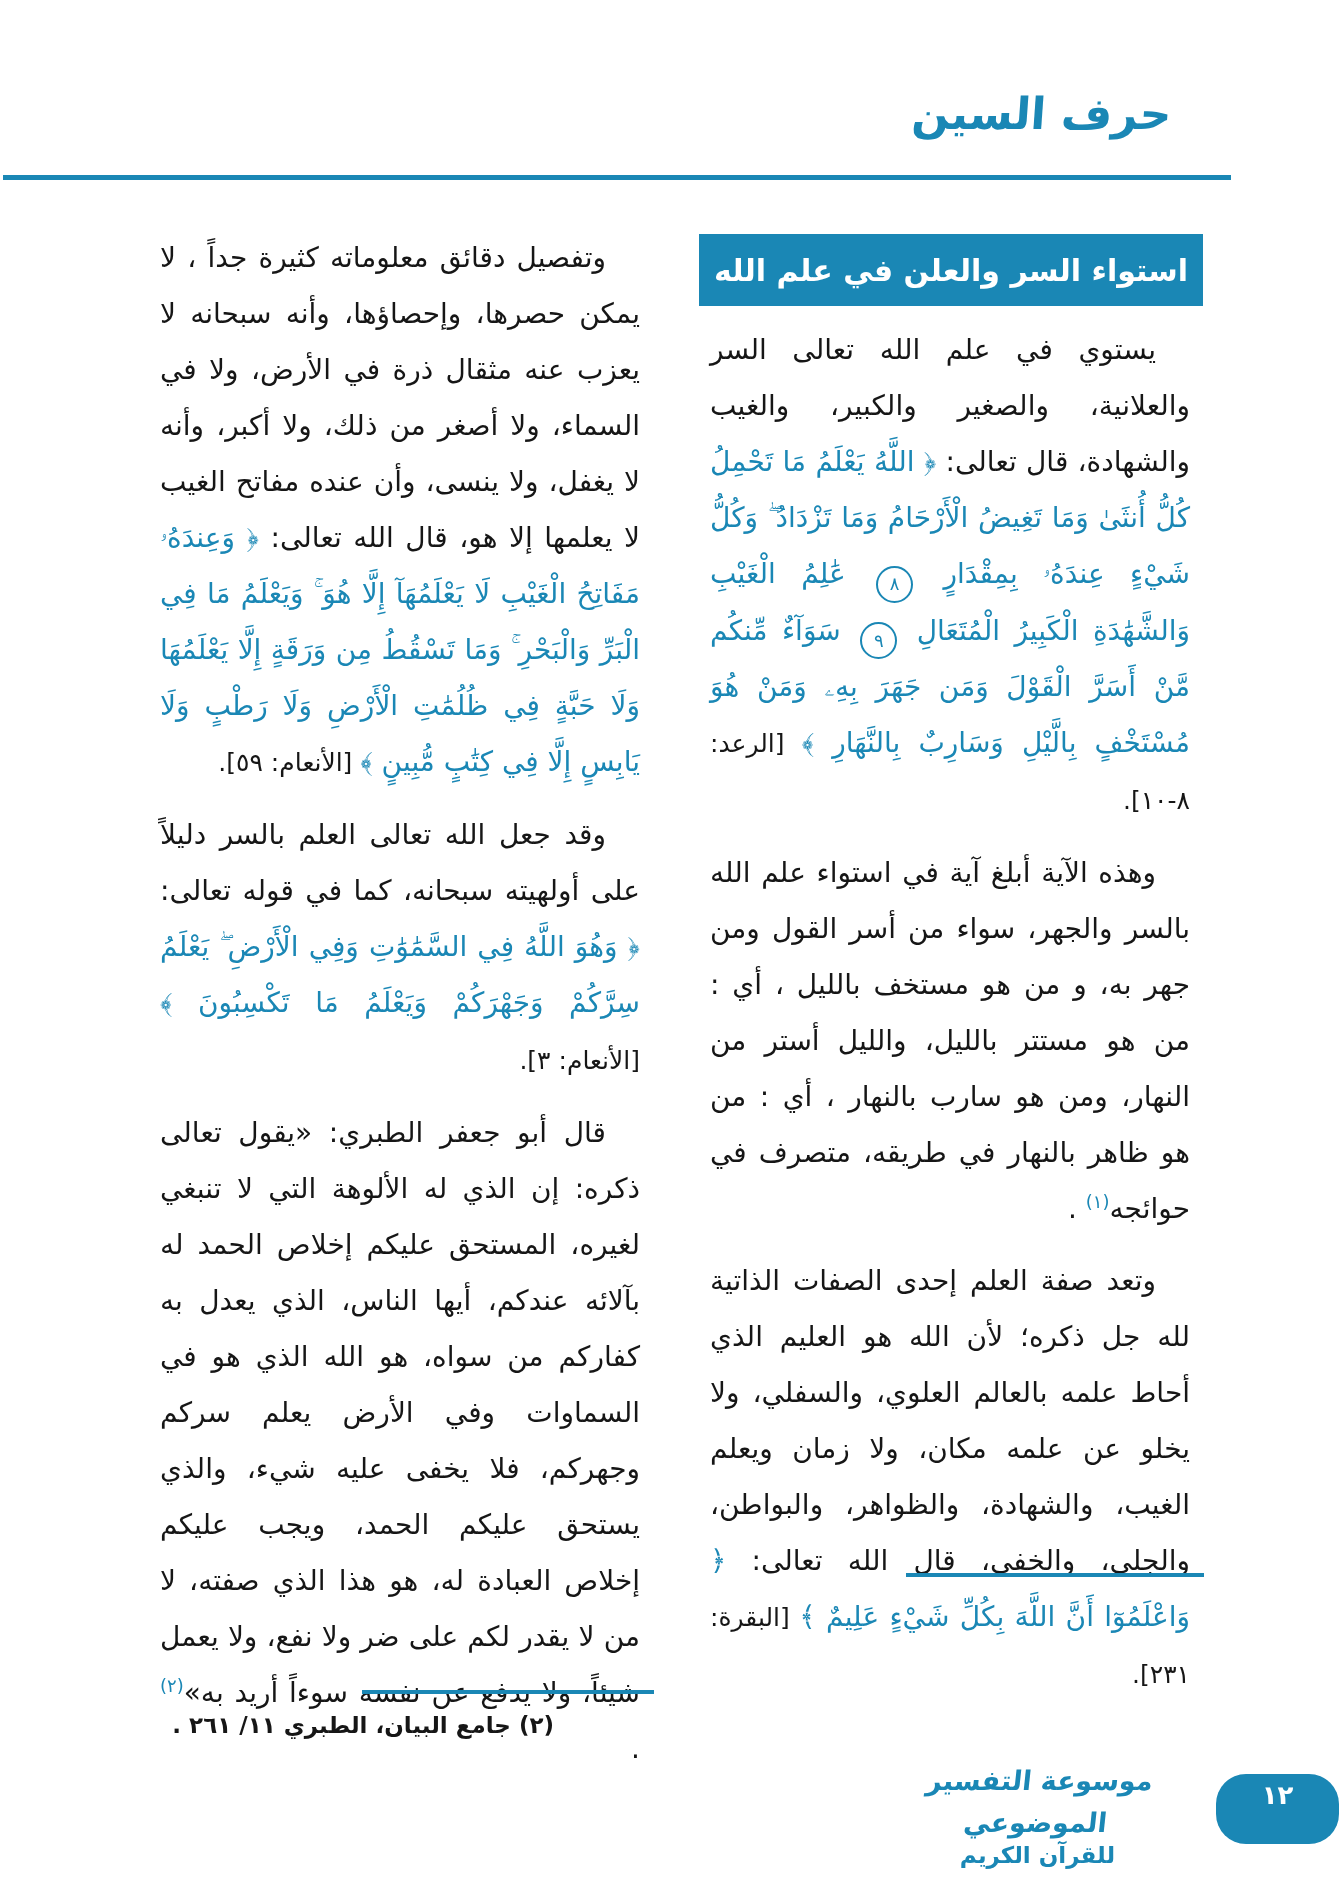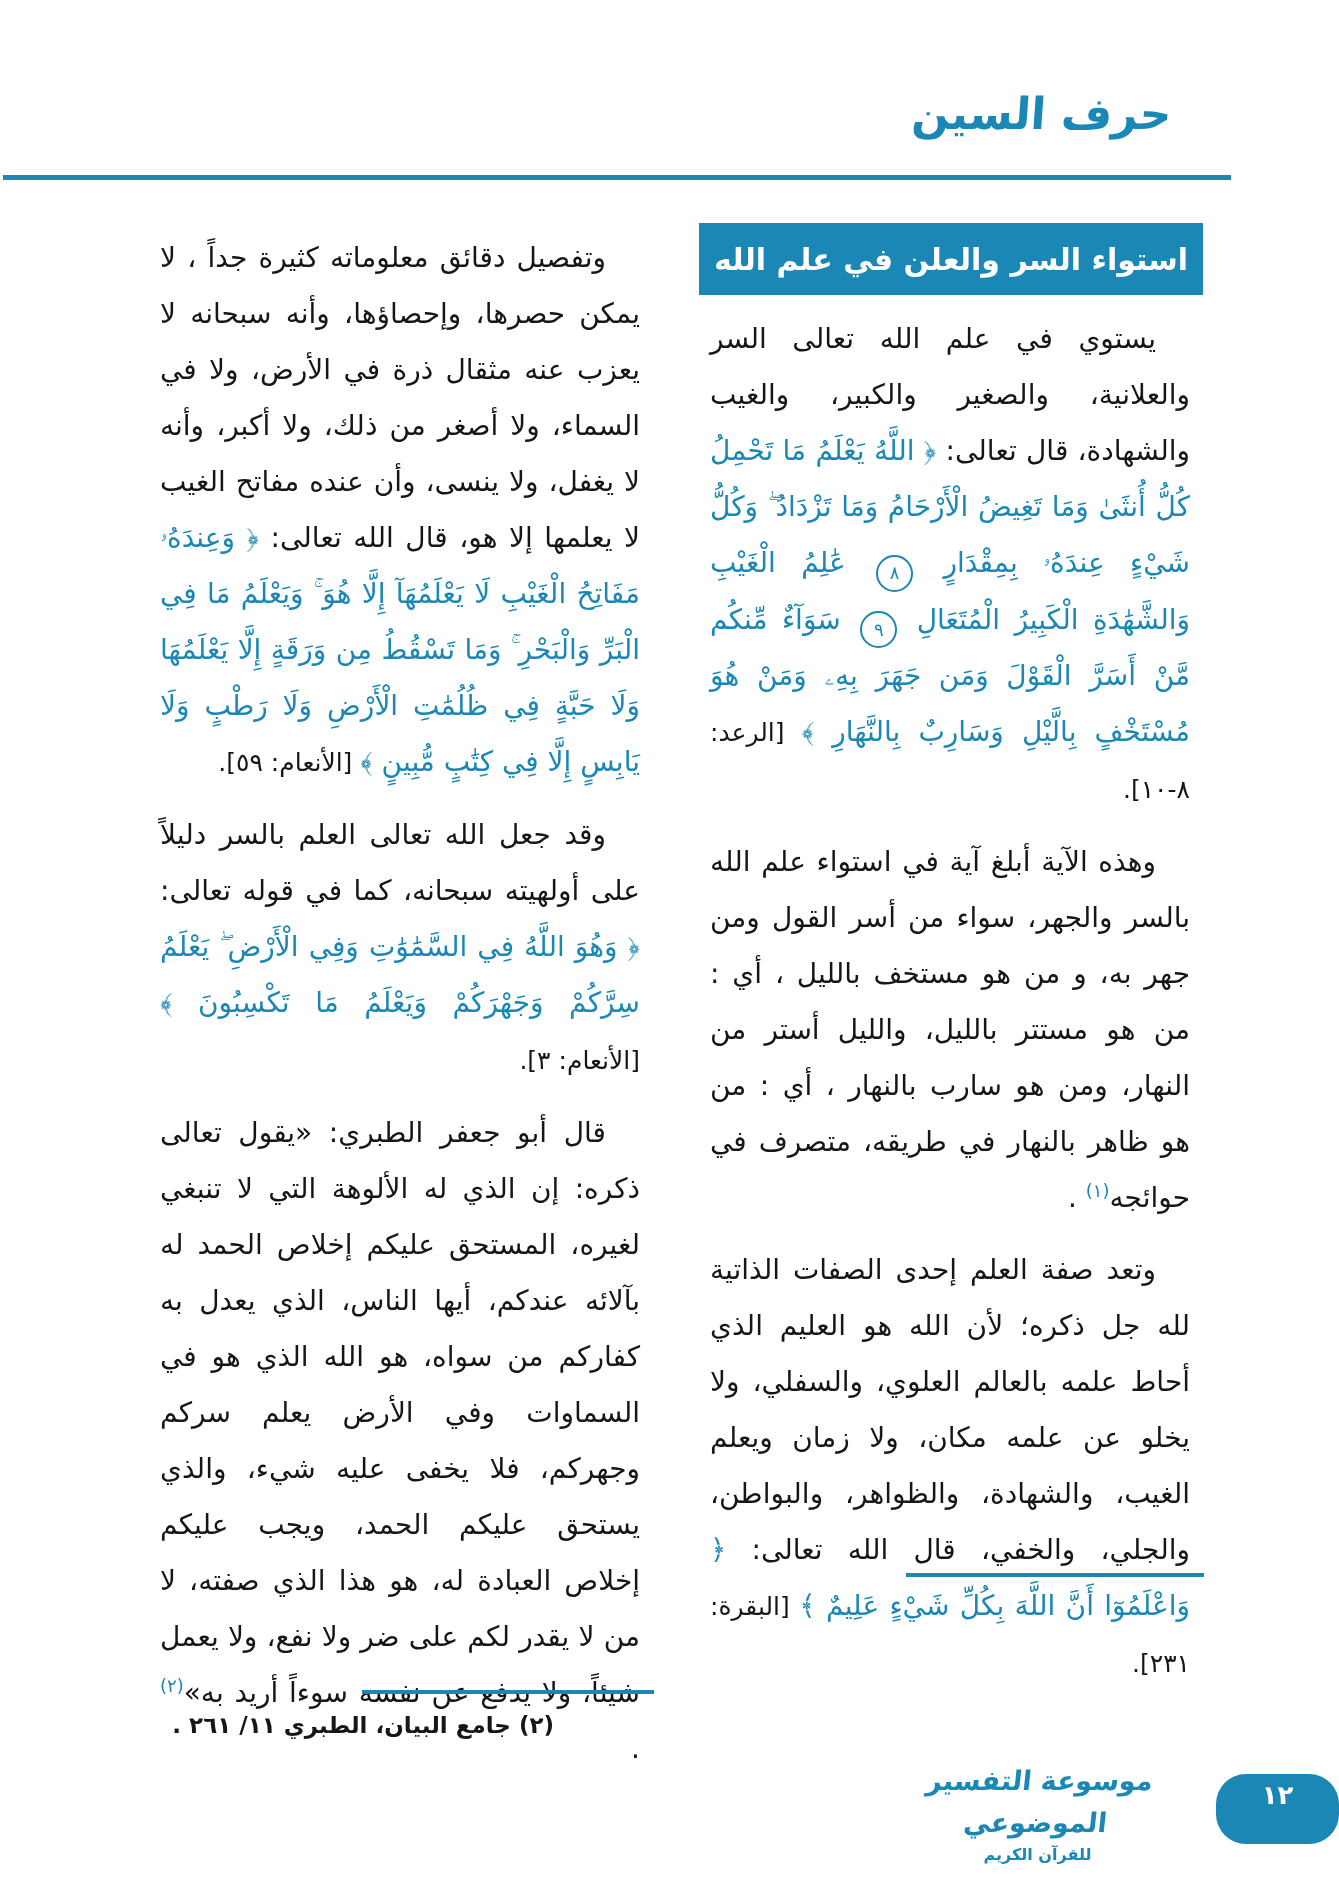--- a/index.html
+++ b/index.html
@@ -11,21 +11,21 @@
   .section-title{
     position:absolute;top:92px;right:168px;
     color:#1a87b5;font-size:44px;font-weight:bold;line-height:1;
     transform:skewX(-4deg);
   }
   .header-rule{
     position:absolute;top:175px;left:3px;width:1228px;height:5px;background:#1a87b5;
   }
   
   .col{position:absolute;width:512px;color:#161616;}
-  .col-right{left:694px;top:185px;}
+  .col-right{left:694px;top:196px;}
   .col-left{left:144px;top:214px;}
   .para{
     margin:16px;font-size:28px;font-weight:normal;line-height:56px;
     text-align:justify;text-indent:34px;
   }
   .quran{color:#1a87b5;}
   .ref{font-size:25px;color:#161616;}
   .fnmark{color:#1a87b5;font-size:18px;vertical-align:super;line-height:0;}
   .ayah{
     display:inline-flex;align-items:center;justify-content:center;
@@ -49,21 +49,21 @@
   }
   .footnote-right{top:1588px;left:710px;width:494px;padding-left:28px;box-sizing:border-box;}
   .footnote-left{top:1706px;left:144px;width:512px;padding-right:102px;box-sizing:border-box;white-space:nowrap;text-align:right;}
   .footnote .num{color:#161616;}
   
   .logo{
     position:absolute;left:895px;top:1760px;width:285px;text-align:center;
     color:#1a87b5;
   }
   .logo-line1{font-size:27px;font-weight:bold;line-height:42px;transform:skewX(-6deg);}
-  .logo-line2{font-size:16px;font-weight:bold;line-height:22px;}
+  .logo-line2{font-size:23px;font-weight:bold;line-height:22px;}
   .page-badge{
     position:absolute;left:1216px;top:1774px;width:123px;height:70px;
     background:#1a87b5;border-radius:30px;
     display:flex;align-items:flex-start;justify-content:center;
     color:#ffffff;font-size:26px;font-weight:bold;padding-top:6px;box-sizing:border-box;
   }
 </style>
 </head>
 <body>
 

